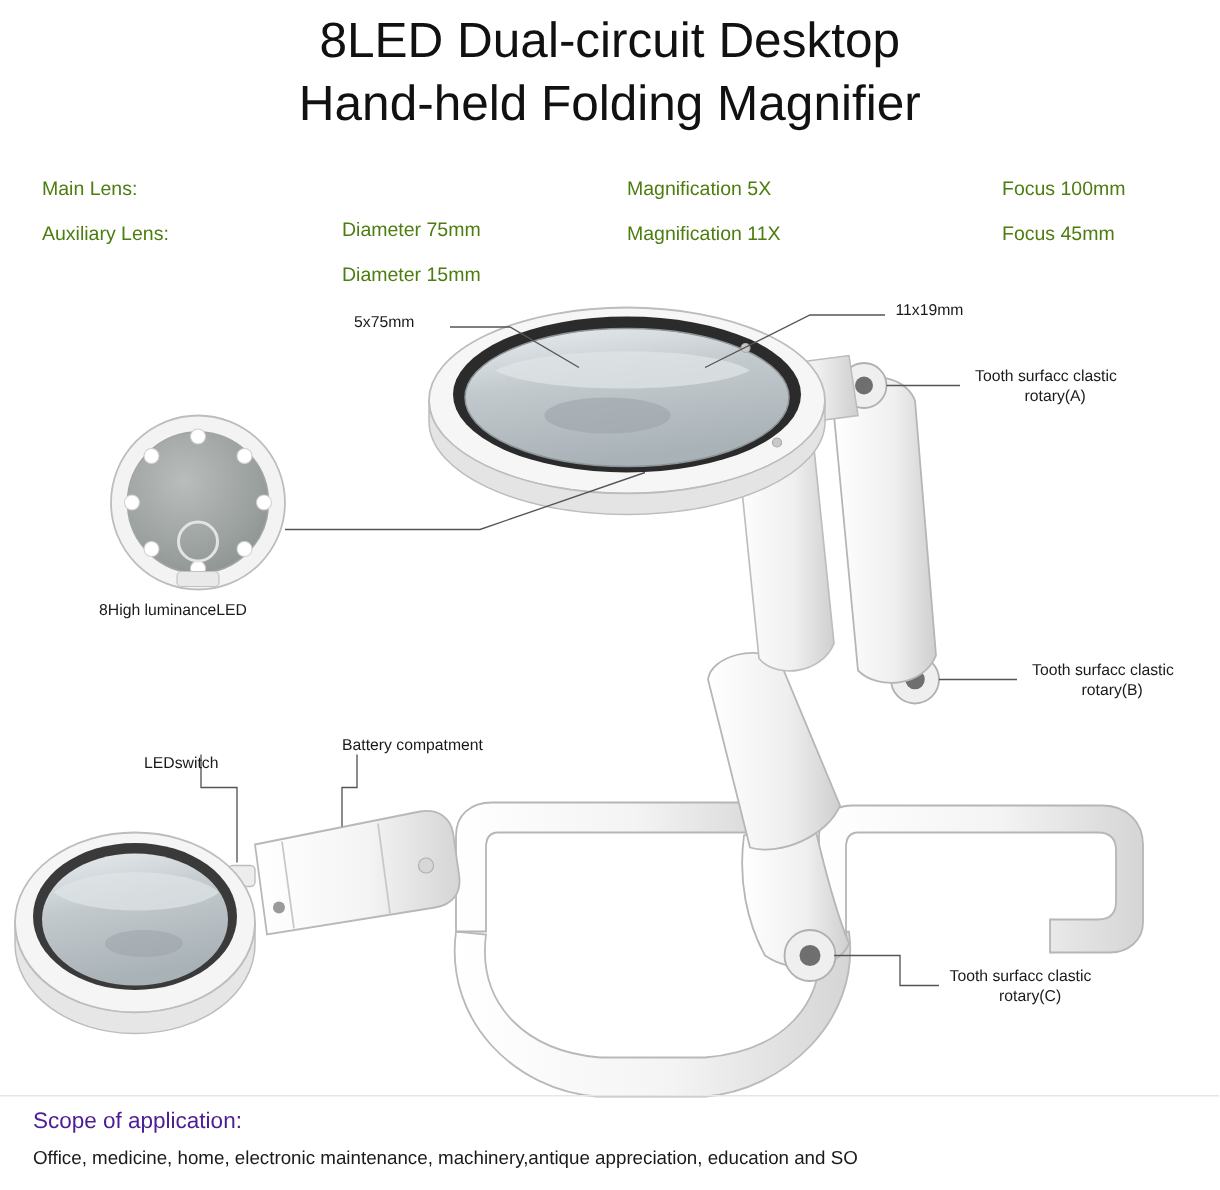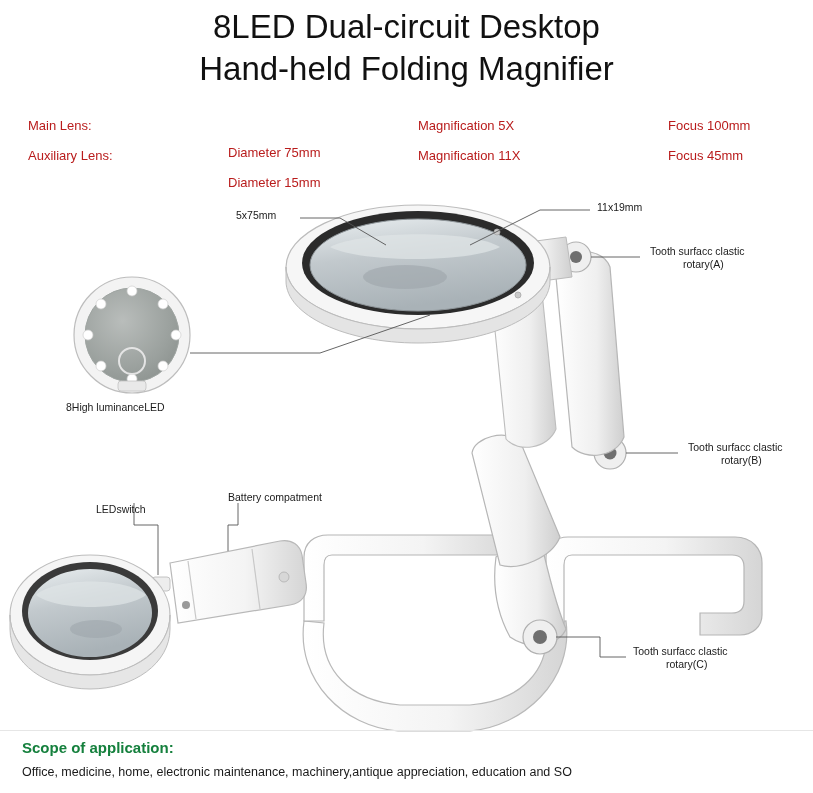--- a/index.html
+++ b/index.html
@@ -37,21 +37,21 @@
     color: #111111;
   }
 
   
   .specs {
     position: absolute;
     top: 118px;
     left: 0;
     width: 813px;
     font-size: 13px;
-    color: #b91c1c;
+    color: #4d7c0f;
   }
   .spec-row {
     position: relative;
     height: 30px;
   }
   .spec-cell {
     position: absolute;
     white-space: nowrap;
   }
   .c1 { left: 28px; }
@@ -79,22 +79,22 @@
 
   
   .footer {
     position: absolute;
     left: 22px;
     bottom: 14px;
     width: 780px;
   }
   .footer-title {
     font-size: 15px;
-    font-weight: 700;
-    color: #15803d;
+    font-weight: 400;
+    color: #4c1d95;
     margin-bottom: 9px;
   }
   .footer-text {
     font-size: 12.5px;
     color: #1a1a1a;
   }
   .divider {
     position: absolute;
     left: 0;
     bottom: 62px;

